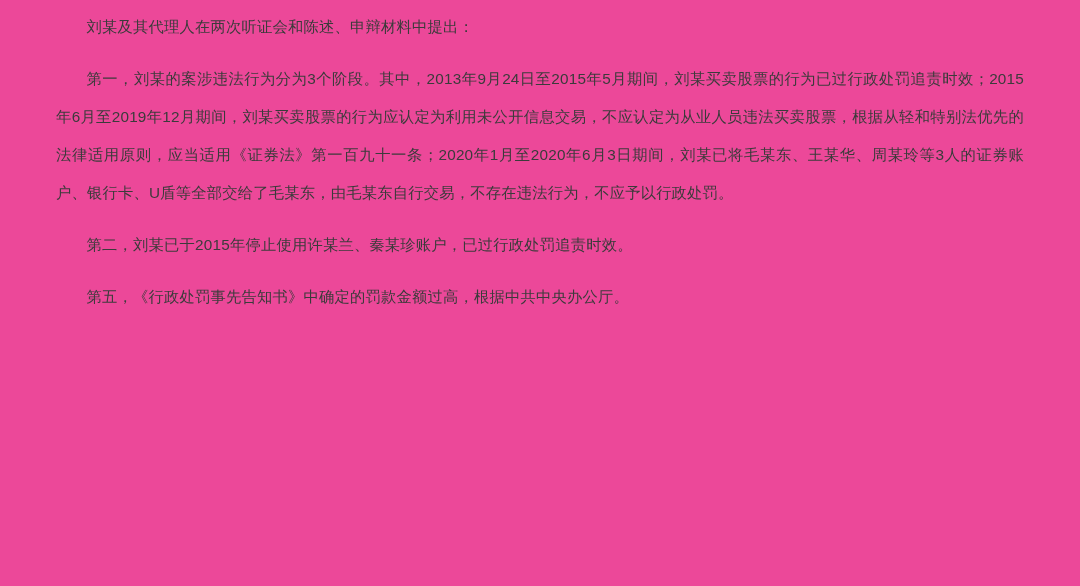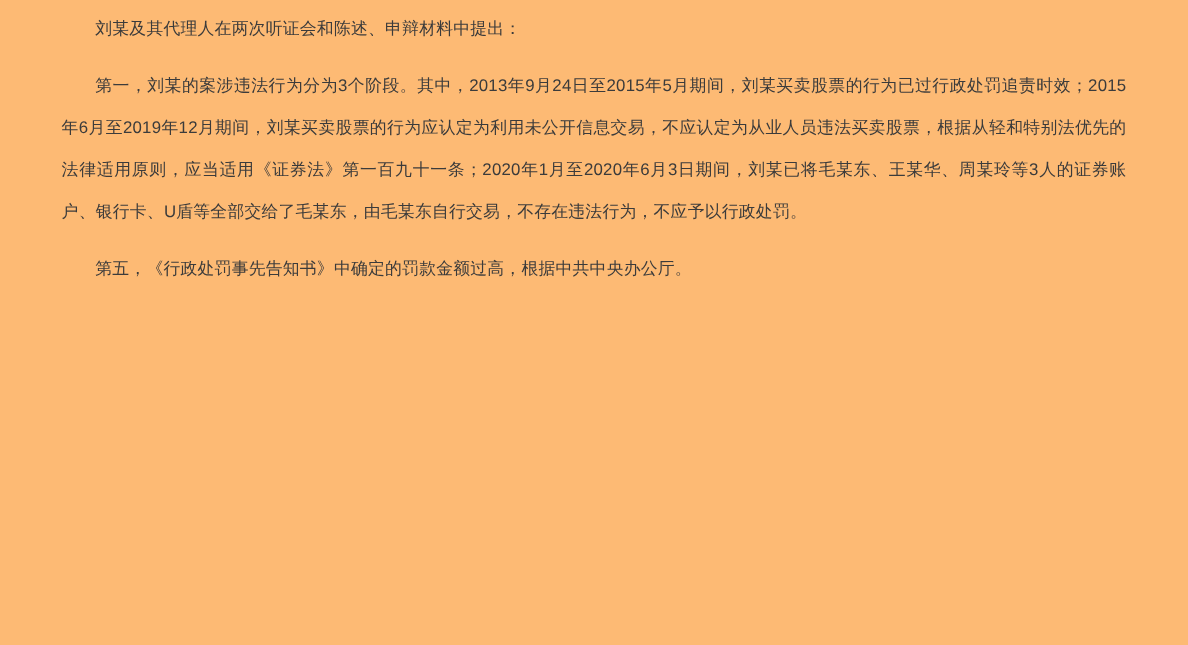--- a/index.html
+++ b/index.html
@@ -12,33 +12,34 @@
     background: #ffffff;
     font-family: "Liberation Sans", "DejaVu Sans", sans-serif;
     color: #3a3a3a;
     overflow: hidden;
   }
   .page {
     box-sizing: border-box;
     width: 1080px;
     height: 586px;
     padding: 8px 56px 0 56px;
-    background: #fdba74;
+    background: #ec4899;
   }
   .para {
     font-size: 15.3px;
     line-height: 38px;
     color: #3b3b3b;
     text-indent: 2em;
     margin: 0 0 14px 0;
     text-align: justify;
     letter-spacing: 0.2px;
     word-break: break-all;
   }
 </style>
 </head>
 <body>
 
 <div class="page">
   <p class="para">刘某及其代理人在两次听证会和陈述、申辩材料中提出：</p>
   <p class="para">第一，刘某的案涉违法行为分为3个阶段。其中，2013年9月24日至2015年5月期间，刘某买卖股票的行为已过行政处罚追责时效；2015年6月至2019年12月期间，刘某买卖股票的行为应认定为利用未公开信息交易，不应认定为从业人员违法买卖股票，根据从轻和特别法优先的法律适用原则，应当适用《证券法》第一百九十一条；2020年1月至2020年6月3日期间，刘某已将毛某东、王某华、周某玲等3人的证券账户、银行卡、U盾等全部交给了毛某东，由毛某东自行交易，不存在违法行为，不应予以行政处罚。</p>
+  <p class="para">第二，刘某已于2015年停止使用许某兰、秦某珍账户，已过行政处罚追责时效。</p>
   <p class="para">第五，《行政处罚事先告知书》中确定的罚款金额过高，根据中共中央办公厅。</p>
 </div>
 
 </body></html>

